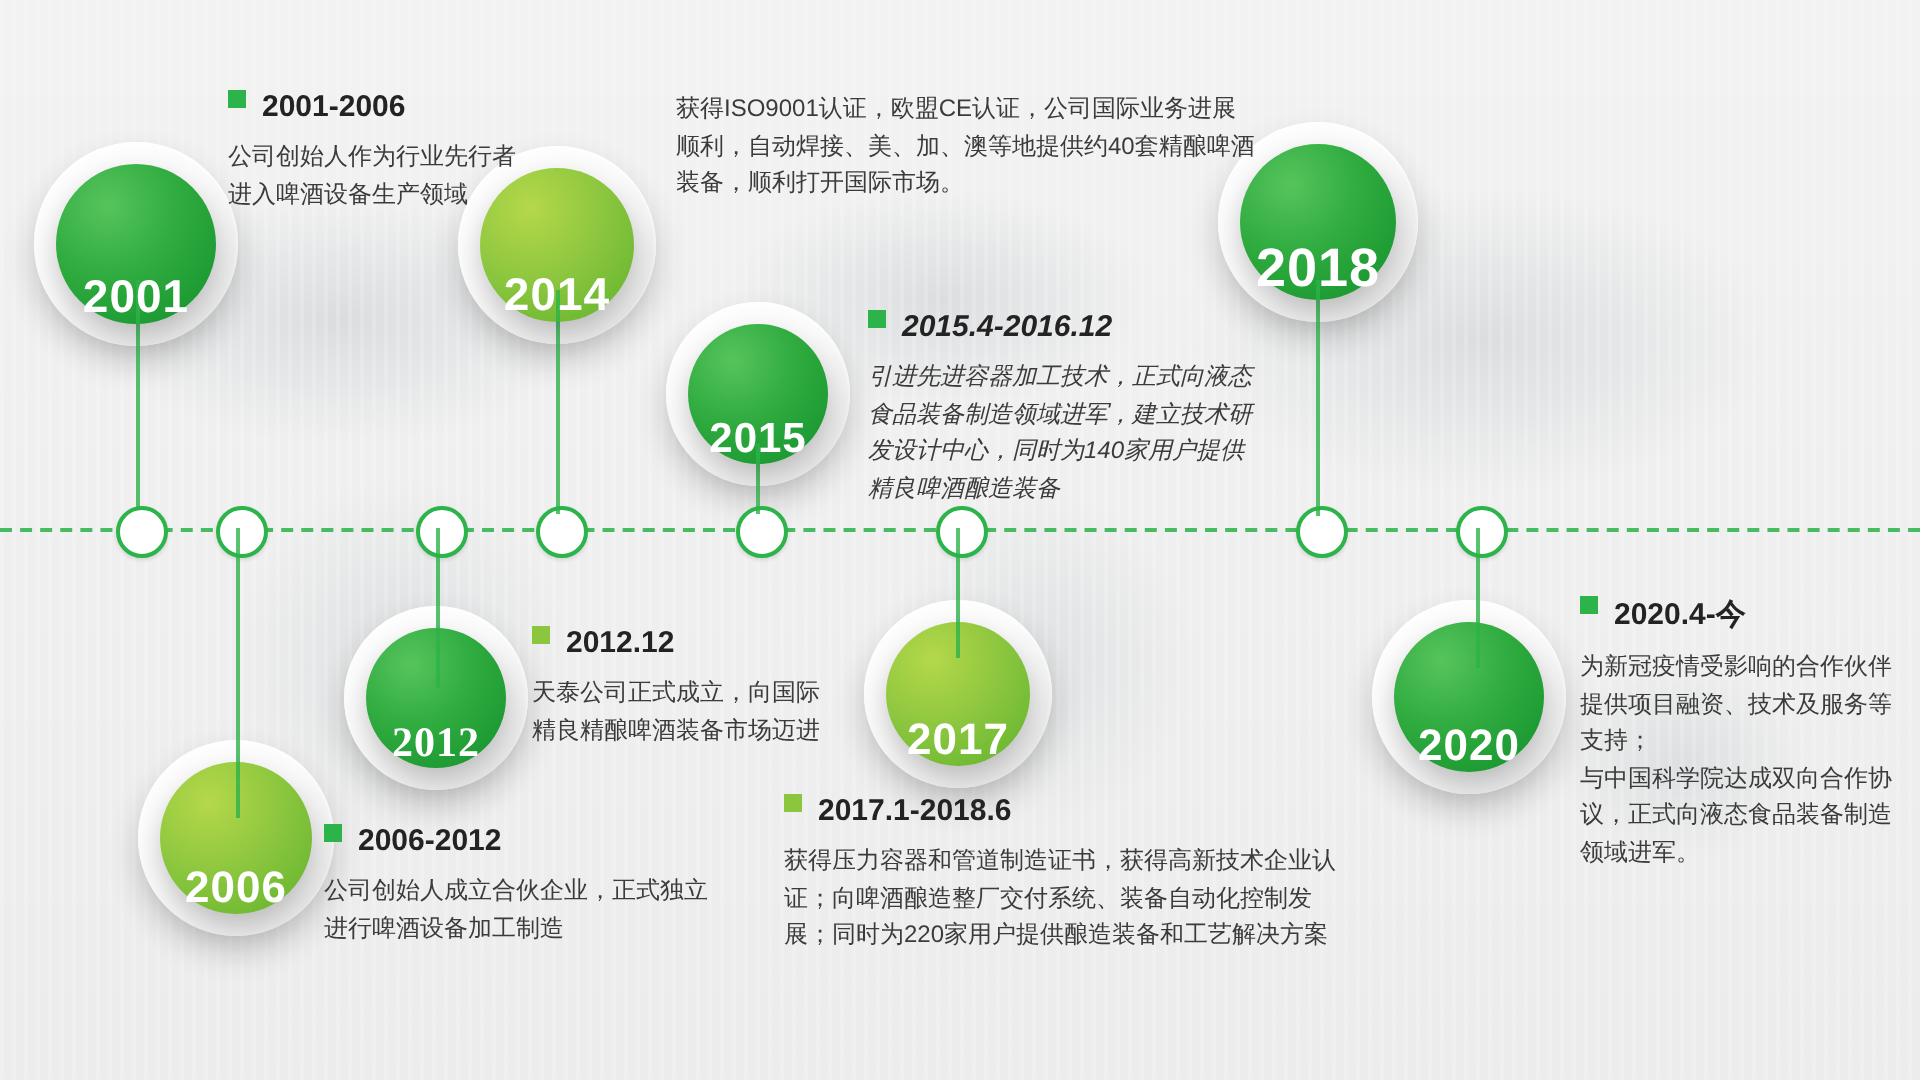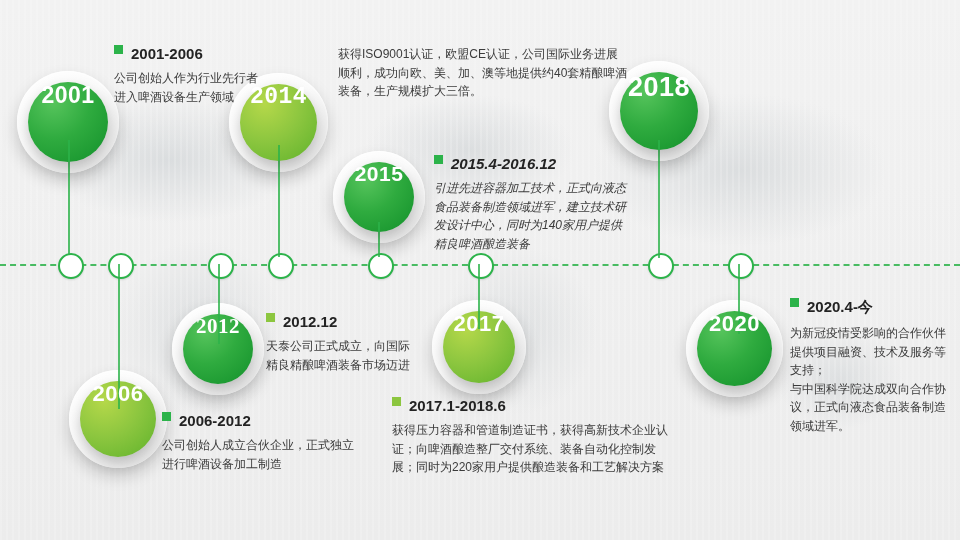--- a/index.html
+++ b/index.html
@@ -41,21 +41,21 @@
     background:#ffffff;border:2px solid #2cb34a;
     top:253px;box-shadow:0 1px 2px rgba(0,0,0,.12);
   }
 
   
   .stem{position:absolute;width:2px;background:#2cb34a;opacity:.8;}
 
   
   .bubble{
     position:absolute;border-radius:50%;
-    display:flex;align-items:flex-start;justify-content:center;
+    display:flex;align-items:flex-end;justify-content:center;
     color:#fff;font-weight:bold;letter-spacing:.5px;
     box-shadow:0 6px 14px rgba(0,0,0,.22);
   }
   .bubble .ring{
     position:absolute;inset:-11px;border-radius:50%;
     background:linear-gradient(140deg,#ffffff 0%,#fbfbfb 45%,#e3e3e3 100%);
     box-shadow:0 8px 16px rgba(0,0,0,.18), inset 0 1px 2px rgba(255,255,255,.9);
     z-index:-1;
   }
   .bubble .inner{
@@ -108,21 +108,21 @@
   <div class="stem" style="left:478px;top:264px;height:65px;"></div>
   <div class="stem" style="left:658px;top:140px;height:118px;"></div>
   <div class="stem" style="left:738px;top:264px;height:70px;"></div>
 
   <div class="bubble" style="left:28px;top:82px;width:80px;height:80px;font-size:23px;">
     <div class="ring"></div>
       <div class="inner"></div>
     <span>2001</span>
   </div>
 
-  <div class="bubble light" style="left:240px;top:84px;width:77px;height:77px;font-size:23px;font-family:Liberation Mono, monospace;">
+  <div class="bubble light" style="left:240px;top:84px;width:77px;height:77px;font-size:23px;">
     <div class="ring"></div>
       <div class="inner"></div>
     <span>2014</span>
   </div>
 
   <div class="bubble" style="left:344px;top:162px;width:70px;height:70px;font-size:21px;">
     <div class="ring"></div>
       <div class="inner"></div>
     <span>2015</span>
   </div>
@@ -159,21 +159,21 @@
 
   <div class="block" style="left:114px;top:45px;width:150px;">
     <div class="head">
       <i class="sq"></i>
       <span class="title">2001-2006</span>
     </div>
     <div class="body">公司创始人作为行业先行者进入啤酒设备生产领域</div>
   </div>
 
   <div class="block" style="left:338px;top:45px;width:290px;">
-    <div class="body">获得ISO9001认证，欧盟CE认证，公司国际业务进展顺利，成功向欧、美、加、澳等地提供约40套精酿啤酒装备，生产规模扩大三倍。</div>
+    <div class="body">获得ISO9001认证，欧盟CE认证，公司国际业务进展顺利，自动焊接、美、加、澳等地提供约40套精酿啤酒装备，顺利打开国际市场。</div>
   </div>
 
   <div class="block" style="left:434px;top:155px;width:200px;font-style:italic;">
     <div class="head">
       <i class="sq"></i>
       <span class="title">2015.4-2016.12</span>
     </div>
     <div class="body">引进先进容器加工技术，正式向液态食品装备制造领域进军，建立技术研发设计中心，同时为140家用户提供精良啤酒酿造装备</div>
   </div>
 

